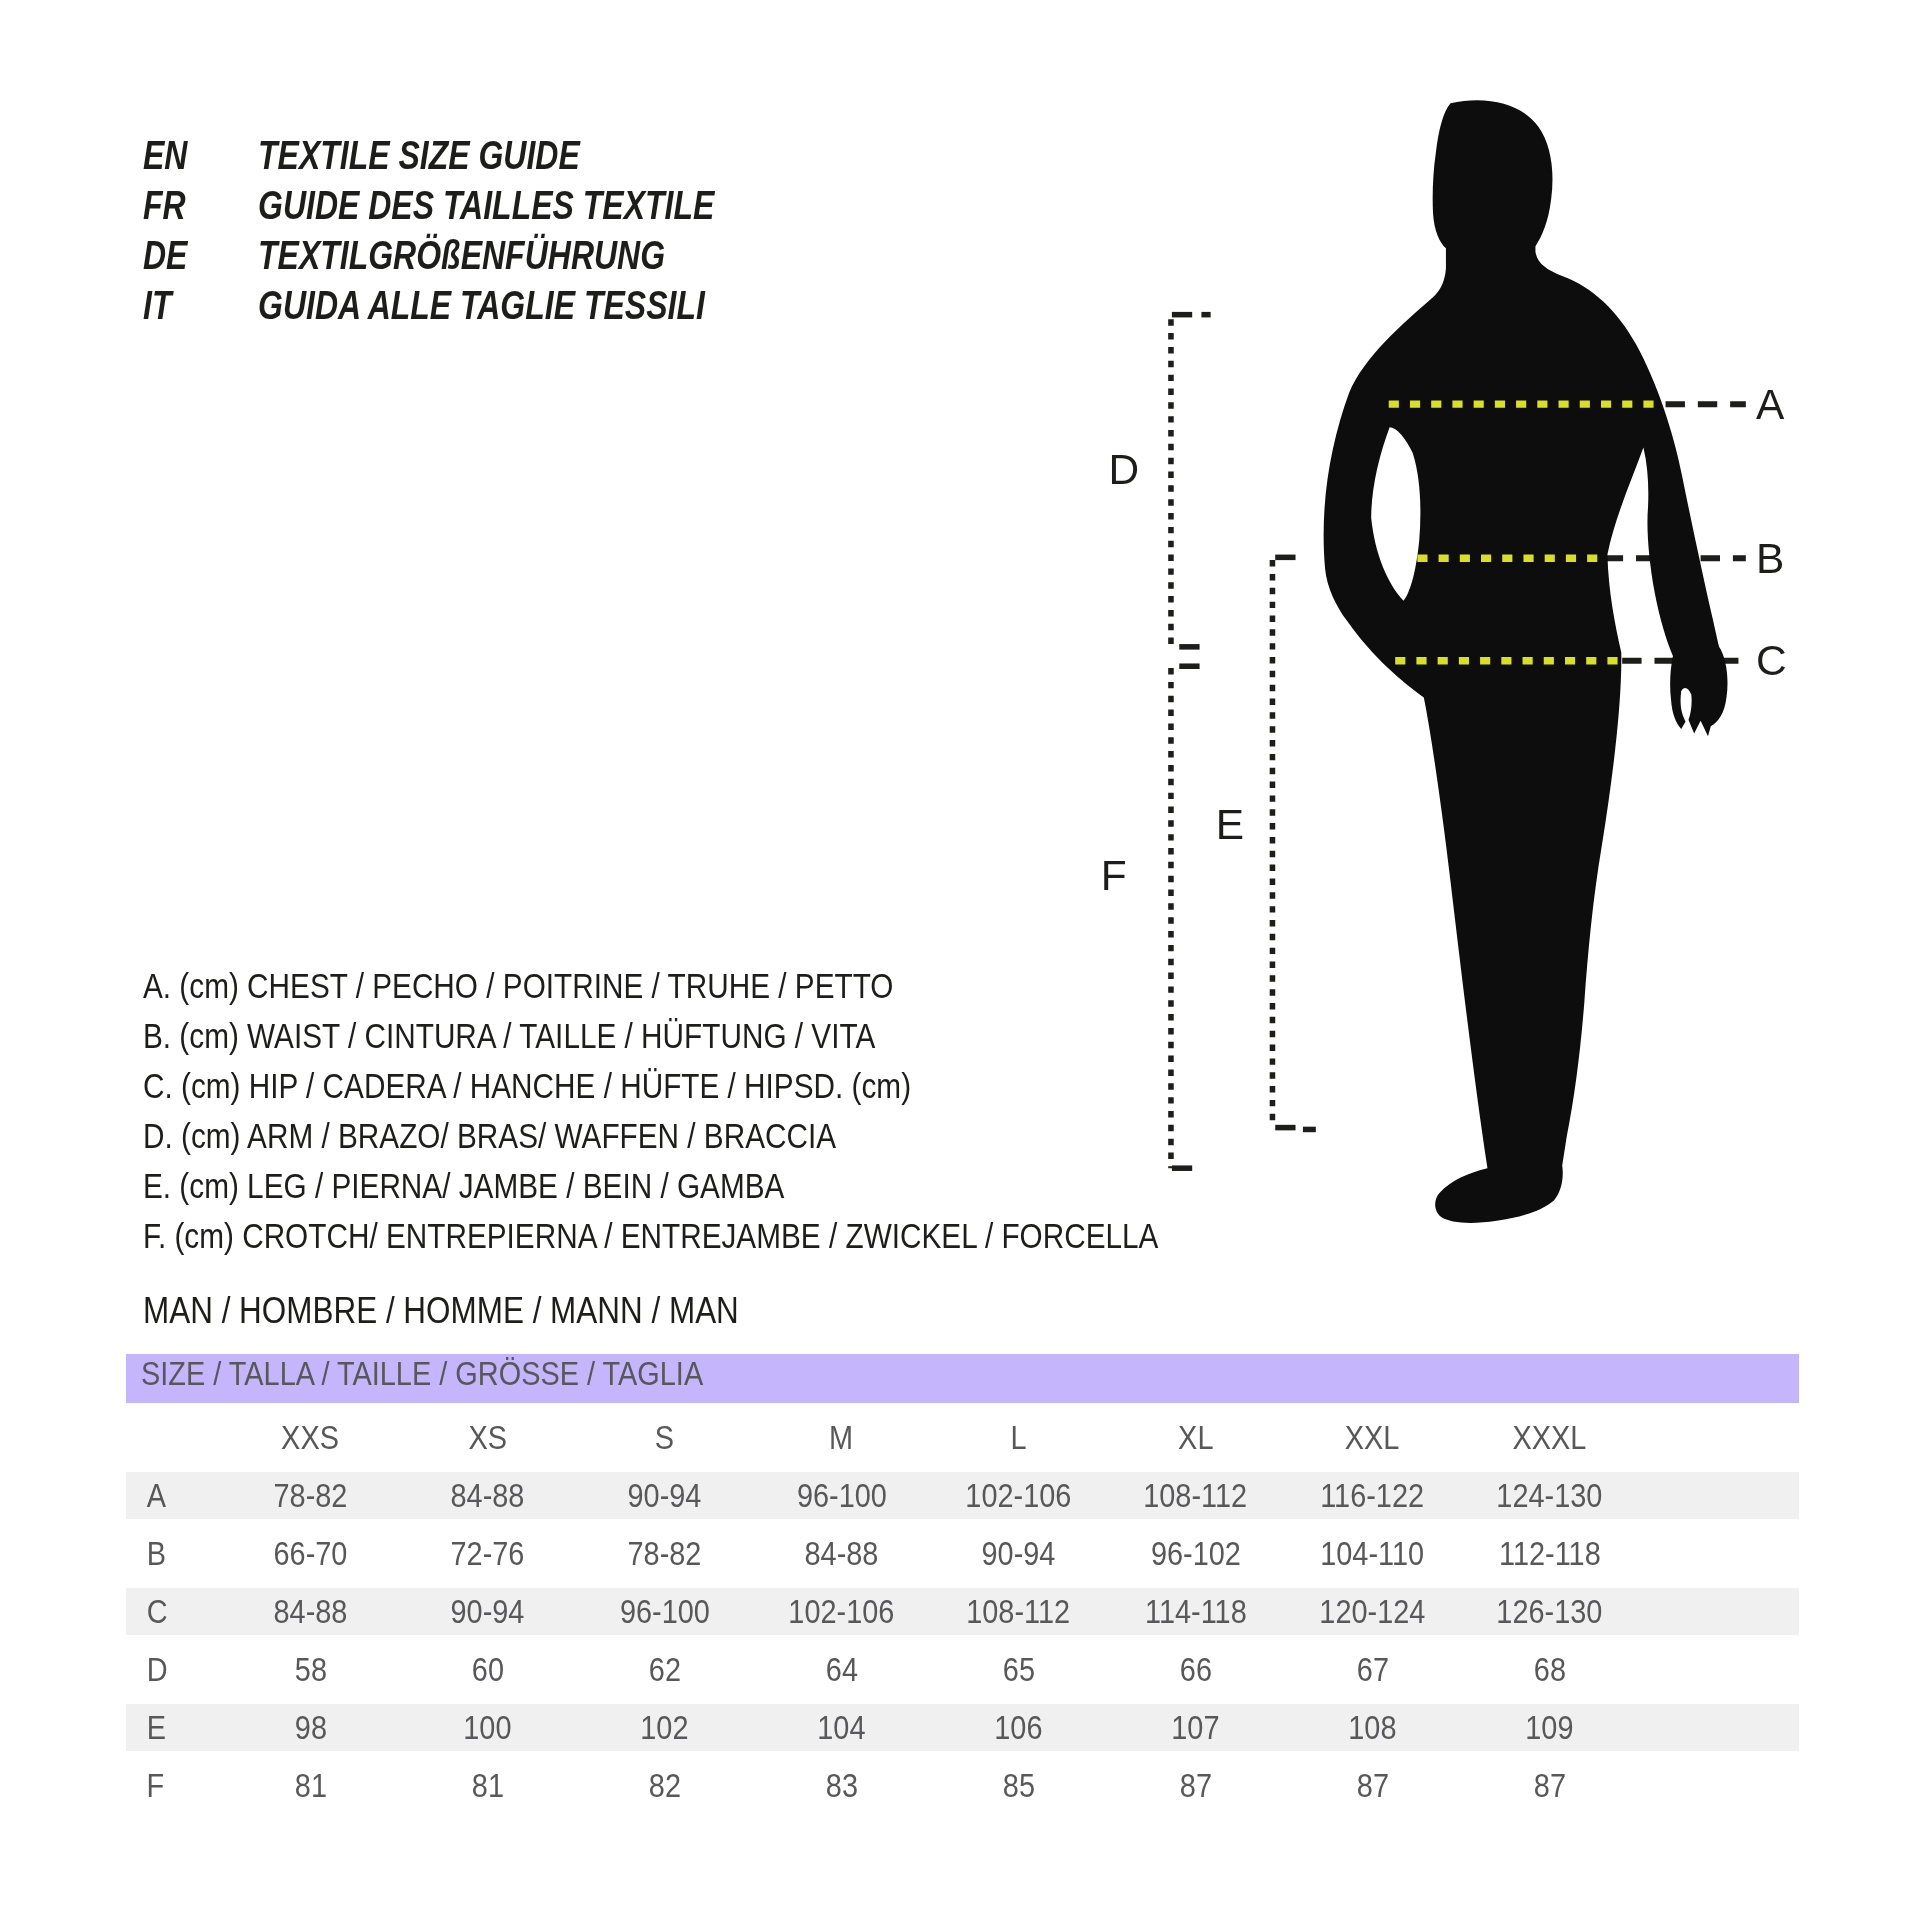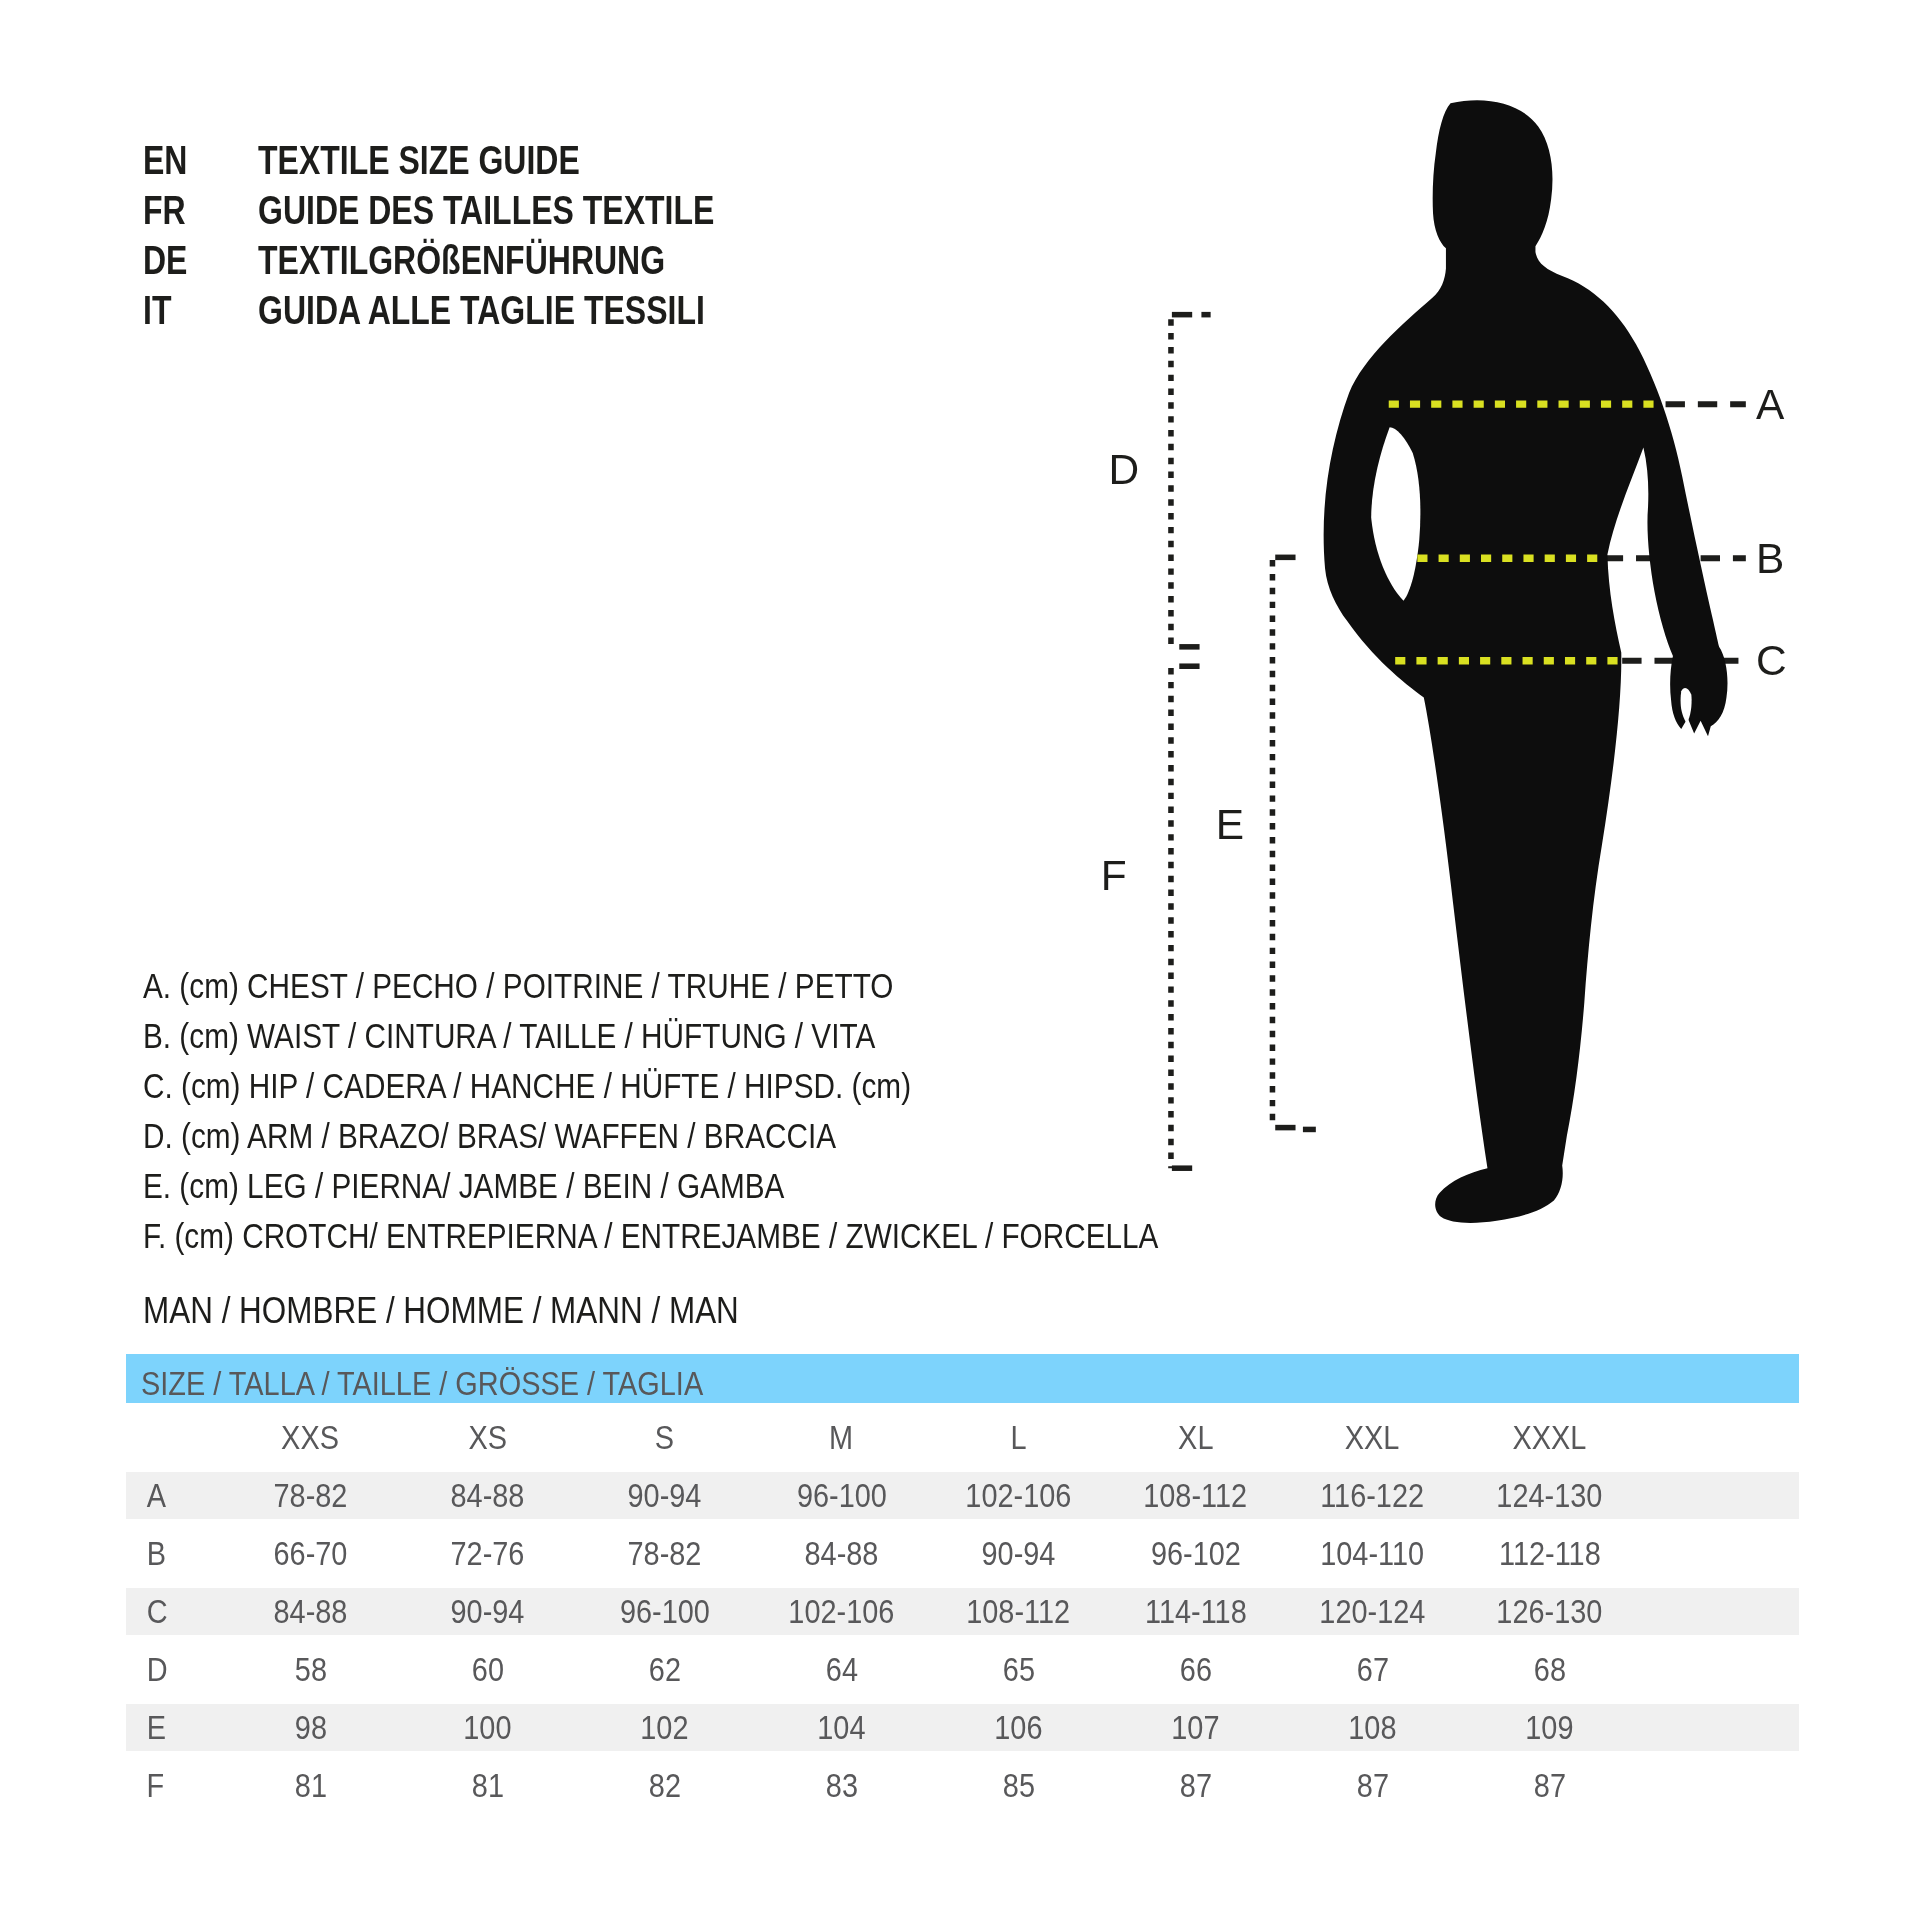--- a/index.html
+++ b/index.html
@@ -9,33 +9,33 @@
     font-family:"Liberation Sans", sans-serif;
     -webkit-font-smoothing:antialiased;
   }
   
   .condb{display:inline-block;transform:scaleX(0.80);transform-origin:0 50%;white-space:nowrap;font-weight:bold;}
   .cond{display:inline-block;transform:scaleX(0.85);transform-origin:0 50%;white-space:nowrap;}
   .condc{display:inline-block;transform:scaleX(0.85);transform-origin:50% 50%;white-space:nowrap;}
 
   
   .lang-block{position:absolute;left:143px;top:133px;}
-  .lang-row{display:flex;height:50px;align-items:flex-end;font-size:40px;}
+  .lang-row{display:flex;height:50px;align-items:flex-start;font-size:40px;font-style:italic;}
   .lang-code{width:115px;}
 
   
   .meas-block{position:absolute;left:143px;top:961px;}
   .meas-line{height:50px;display:flex;align-items:center;font-size:35px;}
 
   
   .category-line{position:absolute;left:143px;top:1290px;height:50px;display:flex;align-items:flex-start;font-size:37px;}
 
   
   .size-table{position:absolute;left:126px;top:1354px;width:1673px;font-size:34px;color:#58585a;}
-  .tbl-title{height:49px;background:#7dd3fc;display:flex;align-items:flex-end;padding-left:14.8px;box-sizing:border-box;}
+  .tbl-title{height:49px;background:#c4b5fd;display:flex;align-items:flex-start;padding-left:14.8px;box-sizing:border-box;}
   .row{display:grid;grid-template-columns:96px repeat(8,177px) 1fr;height:47px;align-items:center;margin-top:11px;}
   .row.stripe{background:#f0f0f0;}
   .cell{text-align:center;}
   .label-cell{text-align:left;padding-left:18.5px;}
 
   
   .figure-svg{position:absolute;left:0;top:0;}
 </style>
 </head>
 <body>

